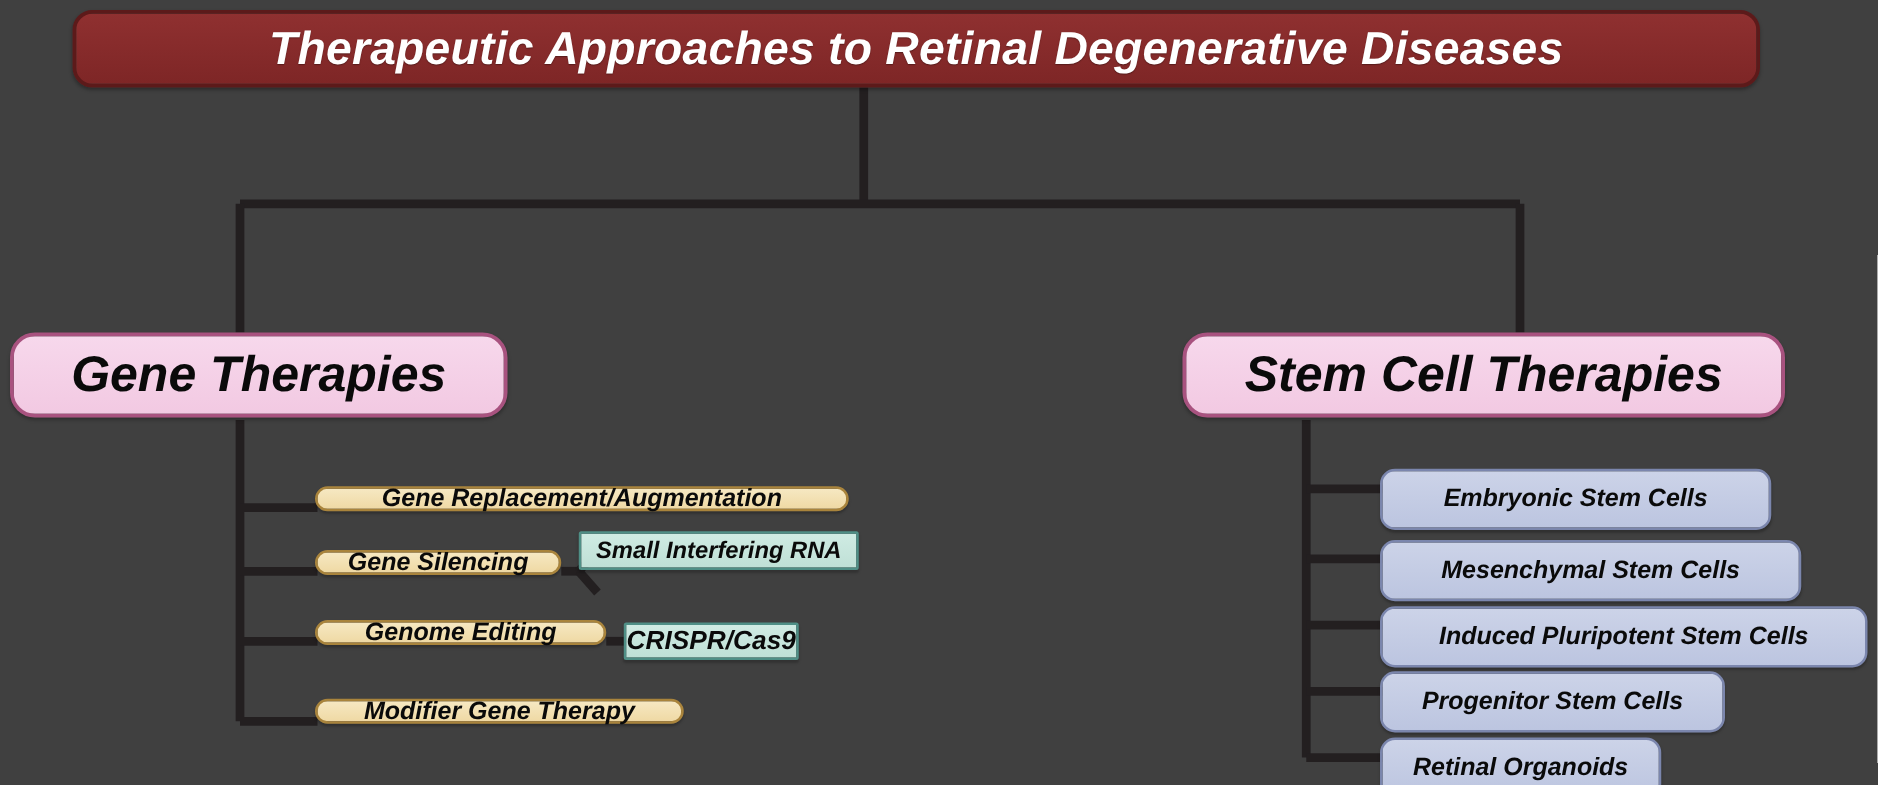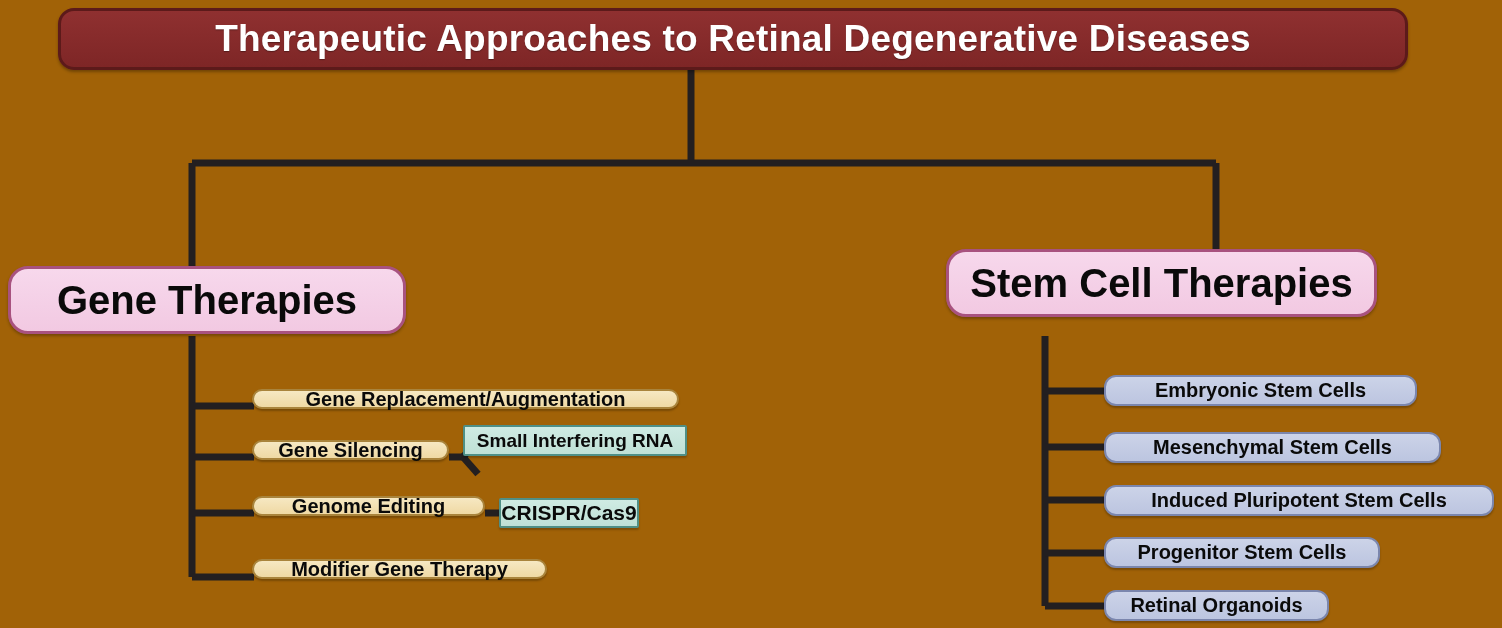--- a/index.html
+++ b/index.html
@@ -7,22 +7,23 @@
     padding: 0;
     background: #ffffff;
   }
   body {
     font-family: "Liberation Sans", sans-serif;
   }
   #canvas {
     position: relative;
     width: 1502px;
     height: 628px;
-    background: #a16207;
+    background: #404040;
     overflow: hidden;
+    font-style: italic;
   }
   #connectors {
     position: absolute;
     left: 0;
     top: 0;
     width: 1502px;
     height: 628px;
     pointer-events: none;
   }
 
@@ -60,21 +61,21 @@
   
   .node.branch {
     background: #f4cfe6;
     background: linear-gradient(#f7d8ec, #f2c9e2);
     border: 3px solid #a8527f;
     border-radius: 20px;
     font-size: 40px;
     box-shadow: 0 2px 3px rgba(0,0,0,0.28);
   }
   .node.branch.gene  { left: 8px;   top: 266px; width: 398px; height: 68px; }
-  .node.branch.stem  { left: 946px; top: 249px; width: 431px; height: 68px; }
+  .node.branch.stem  { left: 946px; top: 266px; width: 482px; height: 68px; }
 
   
   .node.tan {
     background: #f2e0b0;
     background: linear-gradient(#f6e8c2, #efd9a4);
     border: 2px solid #a9843c;
     border-radius: 14px;
     font-size: 20px;
     box-shadow: 0 2px 2px rgba(0,0,0,0.25);
     height: 20px;
@@ -99,21 +100,21 @@
   .node.teal.s3 { left: 499px; top: 498px; width: 140px; font-size: 21px; height: 30px; }
 
   
   .node.blue {
     background: #c3cbe3;
     background: linear-gradient(#ccd3e8, #bcc5e0);
     border: 2px solid #7b86ad;
     border-radius: 12px;
     font-size: 20px;
     box-shadow: 0 2px 2px rgba(0,0,0,0.25);
-    height: 31px;
+    height: 49px;
   }
   .node.blue.b1 { left: 1104px; top: 375px; width: 313px; }
   .node.blue.b2 { left: 1104px; top: 432px; width: 337px; }
   .node.blue.b3 { left: 1104px; top: 485px; width: 390px; }
   .node.blue.b4 { left: 1104px; top: 537px; width: 276px; }
   .node.blue.b5 { left: 1104px; top: 590px; width: 225px; }
 </style>
 </head>
 <body>
 

